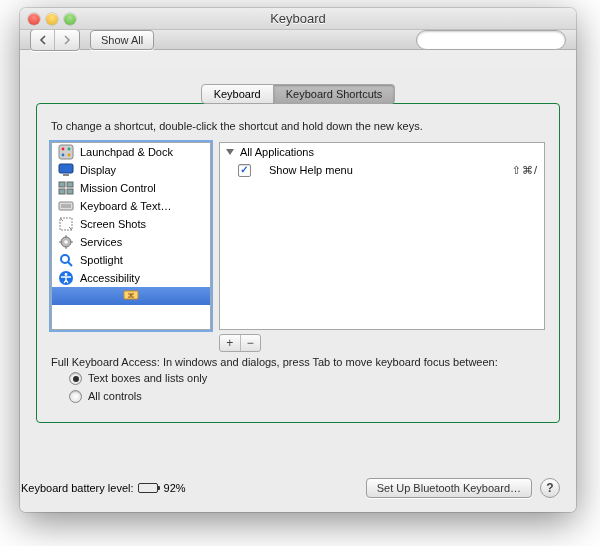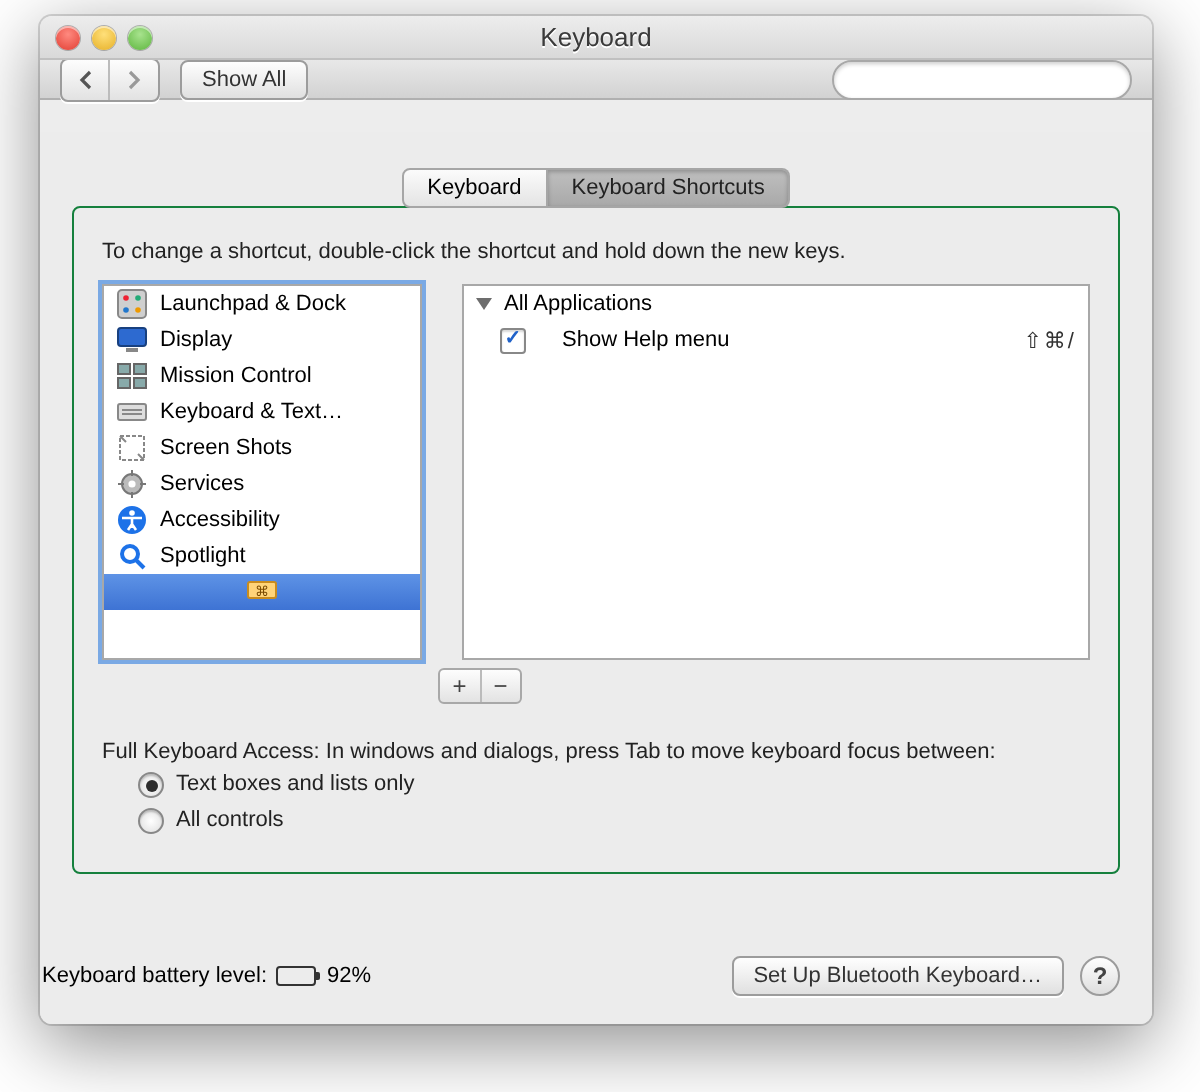--- a/index.html
+++ b/index.html
@@ -95,21 +95,21 @@
   }
 
   .groupbox {
     border: 1px solid #15803d; border-radius: 4px;
     background: #ececec;
     padding: 16px 14px 14px 14px;
     position: relative;
   }
   .instr { font-size: 11px; color: #222; margin-bottom: 10px; }
 
-  .lists { display:flex; gap: 20px; }
+  .lists { display:flex; gap: 8px; }
   .list {
     background:#fff; border:1px solid #a8a8a8; height: 188px;
     overflow:hidden;
   }
   .list.left  { width: 160px; }
   .list.right { flex:1; }
   .list.left.focused { box-shadow: 0 0 0 2px #7aa9e4; }
 
   .row {
     display:flex; align-items:center; gap:6px;
@@ -128,21 +128,21 @@
   .shortcut { margin-left:auto; color:#333; font-size:11px; letter-spacing:1px;}
 
   .addremove {
     display:flex; margin-top:4px; margin-left:168px;
     border:1px solid #a8a8a8; width:42px; height:18px; background: linear-gradient(#fdfdfd,#e3e3e3);
     border-radius:3px; overflow:hidden;
   }
   .addremove div{ flex:1; text-align:center; font-size:12px; line-height:16px; color:#444; }
   .addremove div:first-child{ border-right:1px solid #bbb; }
 
-  .fka { margin-top:18px; font-size:11px; color:#222; }
+  .fka { margin-top:4px; font-size:11px; color:#222; }
   .fka .radios { margin: 4px 0 0 18px; }
   .radio-row { display:flex; align-items:flex-start; gap:6px; height:18px; }
   .radio {
     width:13px;height:13px;border-radius:50%;
     background: radial-gradient(#fff,#ddd);
     border:1px solid #888; box-shadow: inset 0 1px 1px rgba(0,0,0,.2);
     display:flex;align-items:center;justify-content:center;
   }
   .radio.checked::after{ content:""; width:6px;height:6px;border-radius:50%; background:#2d2d2d; }
   .hint { font-size:10px; color:#666; margin: 6px 0 0 4px;}
@@ -275,35 +275,35 @@
                   <circle cx="8" cy="8" r="5" fill="#bbb" stroke="#777"></circle>
                   <circle cx="8" cy="8" r="1.8" fill="#fff"></circle>
                   <path d="M8 1v3M8 12v3M1 8h3M12 8h3" stroke="#777"></path>
                 </svg>
               </span>
               <span>Services</span>
             </div>
             <div class="row">
               <span class="icon-slot">
                 <svg class="mini-ico" viewBox="0 0 16 16">
+                  <circle cx="7" cy="7" r="4" fill="none" stroke="#1d72e8" stroke-width="2"></circle>
+                  <line x1="10" y1="10" x2="14" y2="14" stroke="#1d72e8" stroke-width="2"></line>
+                </svg>
+              </span>
+              <span>Spotlight</span>
+            </div>
+            <div class="row">
+              <span class="icon-slot">
+                <svg class="mini-ico" viewBox="0 0 16 16">
                   <circle cx="8" cy="8" r="7" fill="#1d72e8"></circle>
                   <circle cx="8" cy="4.5" r="1.4" fill="#fff"></circle>
                   <path d="M3 7h10M8 7v5M6 13l2-3 2 3" stroke="#fff" stroke-width="1.3" fill="none"></path>
                 </svg>
               </span>
               <span>Accessibility</span>
-            </div>
-            <div class="row">
-              <span class="icon-slot">
-                <svg class="mini-ico" viewBox="0 0 16 16">
-                  <circle cx="7" cy="7" r="4" fill="none" stroke="#1d72e8" stroke-width="2"></circle>
-                  <line x1="10" y1="10" x2="14" y2="14" stroke="#1d72e8" stroke-width="2"></line>
-                </svg>
-              </span>
-              <span>Spotlight</span>
             </div>
             <div class="row selected">
               <span class="icon-slot">
                 <svg class="mini-ico" viewBox="0 0 16 16">
                   <rect x="1" y="4" width="14" height="8" rx="1" fill="#ffd479" stroke="#c98c1d"></rect>
                   <text x="8" y="11" font-size="7" text-anchor="middle" fill="#7a4a00">⌘</text>
                 </svg>
               </span>
               <span>Application Shor…</span>
             </div>

